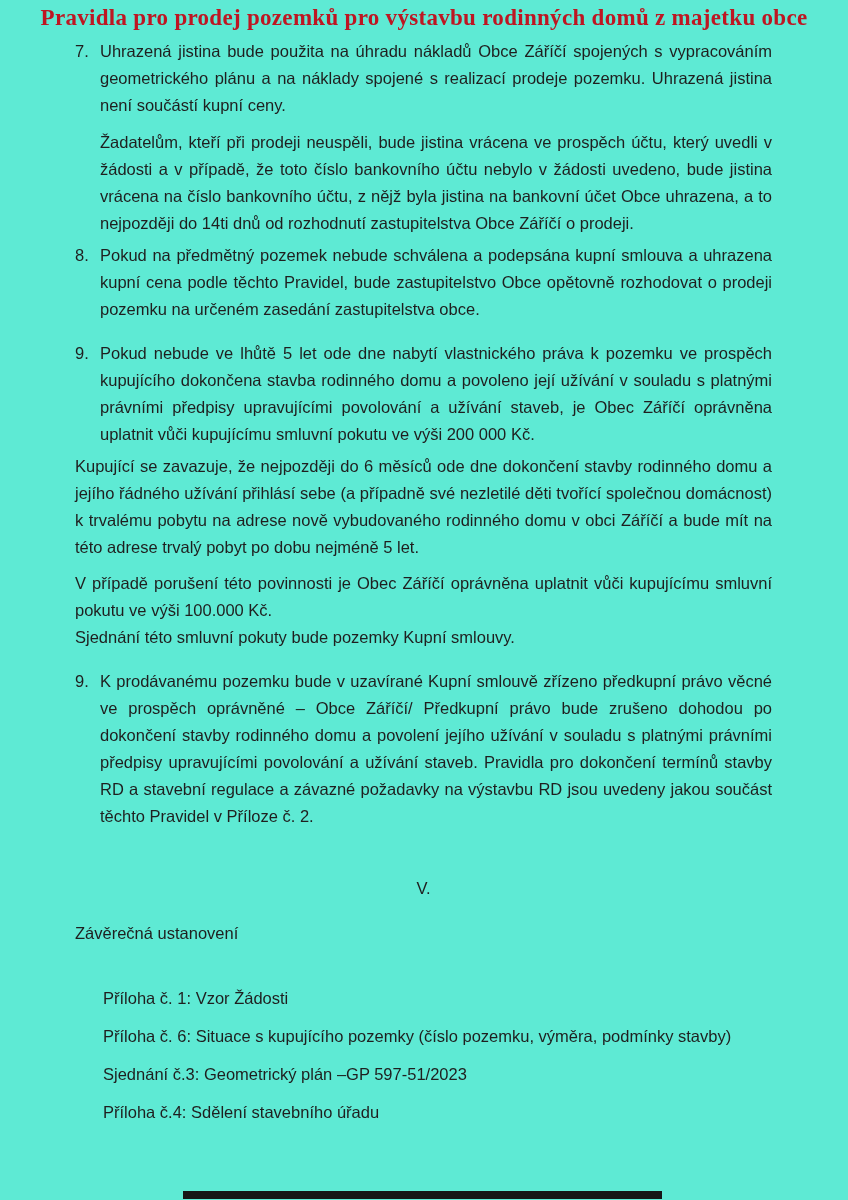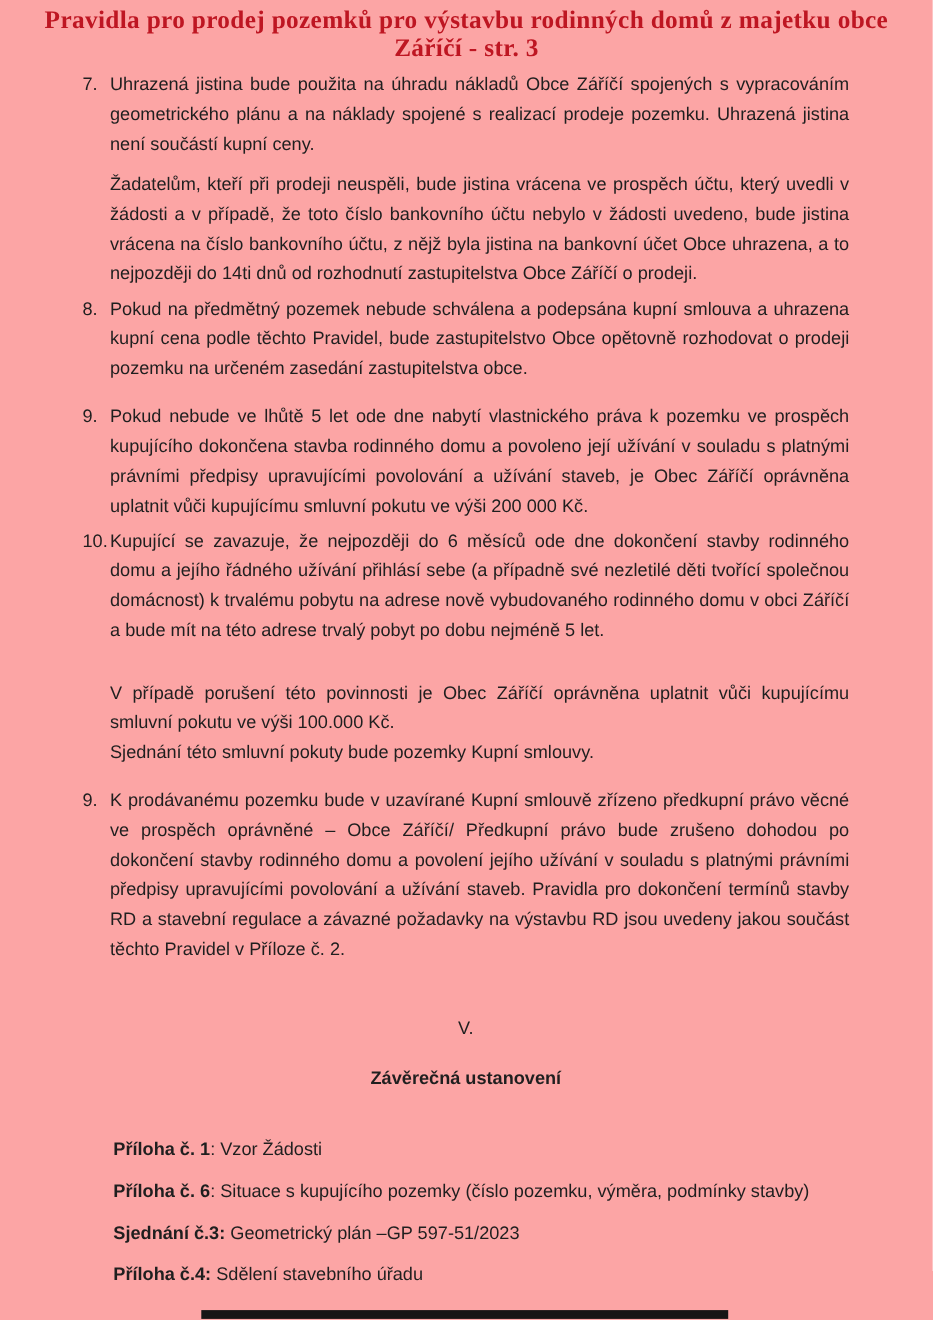--- a/index.html
+++ b/index.html
@@ -5,21 +5,21 @@
   html, body { margin: 0; padding: 0; background: #ffffff; }
   body {
     width: 848px; height: 1200px;
     position: relative;
     font-family: "Liberation Sans", sans-serif;
     color: #1f1f1f;
     overflow: hidden;
   }
   .page {
     position: absolute; inset: 0;
-    background: #fca5a5;
+    background: #5eead4;
   }
   .doc-title {
     font-family: "Liberation Serif", serif;
     font-weight: bold;
     color: #be1622;
     text-align: center;
     font-size: 23px;
     line-height: 26px;
     padding-top: 5px;
     letter-spacing: 0.3px;
@@ -28,42 +28,41 @@
     padding: 2px 76px 0 75px;
     font-size: 16.5px;
     line-height: 27px;
   }
   .rule-item { display: flex; margin-top: 5px; }
   .rule-item.gap-lg { margin-top: 17px; }
   .rule-num { flex: 0 0 25px; text-align: left; }
   .rule-body { flex: 1; min-width: 0; }
   .rule-body p { margin: 0; text-align: justify; }
   .rule-body p.para-gap { margin-top: 10px; }
-  .rule-body p.para-gap-lg { margin-top: 30px; }
+  .rule-body p.para-gap-lg { margin-top: 9px; }
   .sec-num { margin-top: 45px; text-align: center; }
-  .sec-heading { margin-top: 18px; text-align: center; font-weight: bold; }
+  .sec-heading { margin-top: 18px; font-weight: normal; }
   .effective { margin: 17px 0 0 25px; }
   .attachment { margin: 11px 0 0 20px; text-indent: 8px; }
   .attachment.first { margin-top: 38px; }
-  .att-label { font-weight: bold; }
+  .att-label { font-weight: normal; }
   .scan-bar {
     position: absolute;
     left: 183px; top: 1191px;
     width: 479px; height: 8px;
     background: #161616;
   }
 </style>
 </head>
 <body>
 
 <div class="page">
 
   <div class="doc-title">
     <div>Pravidla pro prodej pozemků pro výstavbu rodinných domů z majetku obce</div>
-    <div>Záříčí - str. 3</div>
   </div>
 
   <div class="content">
 
     <div class="rule-item">
       <span class="rule-num">7.</span>
       <div class="rule-body">
         <p>Uhrazená jistina bude použita na úhradu nákladů Obce Záříčí spojených s vypracováním geometrického plánu a na náklady spojené s realizací prodeje pozemku. Uhrazená jistina není součástí kupní ceny.</p>
         <p class="para-gap">Žadatelům, kteří při prodeji neuspěli, bude jistina vrácena ve prospěch účtu, který uvedli v žádosti a v případě, že toto číslo bankovního účtu nebylo v žádosti uvedeno, bude jistina vrácena na číslo bankovního účtu, z nějž byla jistina na bankovní účet Obce uhrazena, a to nejpozději do 14ti dnů od rozhodnutí zastupitelstva Obce Záříčí o prodeji.</p>
       </div>
@@ -77,21 +76,20 @@
     </div>
 
     <div class="rule-item gap-lg">
       <span class="rule-num">9.</span>
       <div class="rule-body">
         <p>Pokud nebude ve lhůtě 5 let ode dne nabytí vlastnického práva k pozemku ve prospěch kupujícího dokončena stavba rodinného domu a povoleno její užívání v souladu s platnými právními předpisy upravujícími povolování a užívání staveb, je Obec Záříčí oprávněna uplatnit vůči kupujícímu smluvní pokutu ve výši 200 000 Kč.</p>
       </div>
     </div>
 
     <div class="rule-item">
-      <span class="rule-num">10.</span>
       <div class="rule-body">
         <p>Kupující se zavazuje, že nejpozději do 6 měsíců ode dne dokončení stavby rodinného domu a jejího řádného užívání přihlásí sebe (a případně své nezletilé děti tvořící společnou domácnost) k trvalému pobytu na adrese nově vybudovaného rodinného domu v obci Záříčí a bude mít na této adrese trvalý pobyt po dobu nejméně 5 let.</p>
         <p class="para-gap-lg">V případě porušení této povinnosti je Obec Záříčí oprávněna uplatnit vůči kupujícímu smluvní pokutu ve výši 100.000 Kč.</p>
         <p>Sjednání této smluvní pokuty bude pozemky Kupní smlouvy.</p>
       </div>
     </div>
 
     <div class="rule-item gap-lg">
       <span class="rule-num">9.</span>
       <div class="rule-body">

